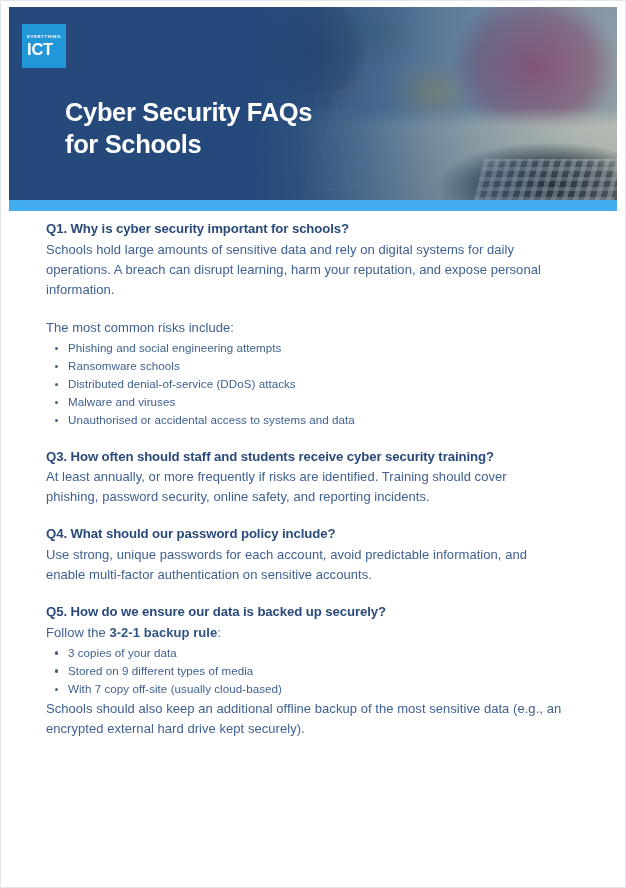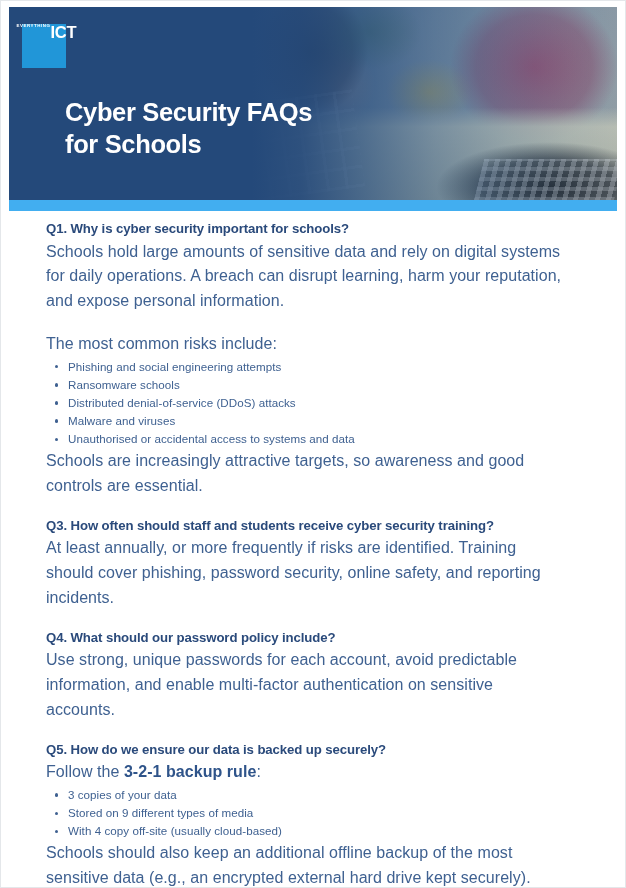--- a/index.html
+++ b/index.html
@@ -102,21 +102,21 @@
   }
 
   .logo {
     position: absolute;
     left: 13px;
     top: 17px;
     width: 44px;
     height: 44px;
     background: #2196d8;
     display: flex;
-    flex-direction: row;
+    flex-direction: column;
     align-items: flex-start;
     justify-content: center;
     padding-left: 5px;
     box-sizing: border-box;
   }
   .logo-everything {
     color: #ffffff;
     font-size: 4.4px;
     font-weight: 700;
     letter-spacing: 0.55px;
@@ -170,21 +170,21 @@
     color: #2a4a7b;
     font-size: 13.2px;
     font-weight: 700;
     line-height: 1.33;
     letter-spacing: -0.1px;
     margin: 0 0 2px 0;
   }
 
   .faq-a {
     color: #3f6191;
-    font-size: 16px;
+    font-size: 13px;
     font-weight: 400;
     line-height: 1.55;
     letter-spacing: 0.05px;
     margin: 0;
   }
   .faq-a + .faq-a { margin-top: 0; }
 
   .faq-a b { font-weight: 700; color: #2f548a; }
 
   ul.faq-list {
@@ -242,38 +242,37 @@
 
     <section class="faq">
       <p class="faq-a">The most common risks include:</p>
       <ul class="faq-list">
         <li>Phishing and social engineering attempts</li>
         <li>Ransomware schools</li>
         <li>Distributed denial-of-service (DDoS) attacks</li>
         <li>Malware and viruses</li>
         <li>Unauthorised or accidental access to systems and data</li>
       </ul>
-      <p class="faq-a">Schools are increasingly attractive targets, so awareness and good controls are essential.</p>
     </section>
 
     <section class="faq">
       <h2 class="faq-q">Q3. How often should staff and students receive cyber security training?</h2>
       <p class="faq-a">At least annually, or more frequently if risks are identified. Training should cover phishing, password security, online safety, and reporting incidents.</p>
     </section>
 
     <section class="faq">
       <h2 class="faq-q">Q4. What should our password policy include?</h2>
       <p class="faq-a">Use strong, unique passwords for each account, avoid predictable information, and enable multi-factor authentication on sensitive accounts.</p>
     </section>
 
     <section class="faq">
       <h2 class="faq-q">Q5. How do we ensure our data is backed up securely?</h2>
       <p class="faq-a"><span>Follow the </span><b>3-2-1 backup rule</b><span>:</span></p>
       <ul class="faq-list">
         <li>3 copies of your data</li>
         <li>Stored on 9 different types of media</li>
-        <li>With 4 copy off-site (usually cloud-based)</li>
+        <li>With 7 copy off-site (usually cloud-based)</li>
       </ul>
       <p class="faq-a">Schools should also keep an additional offline backup of the most sensitive data (e.g., an encrypted external hard drive kept securely).</p>
     </section>
 
   </div>
 </div>
 
 </body></html>

